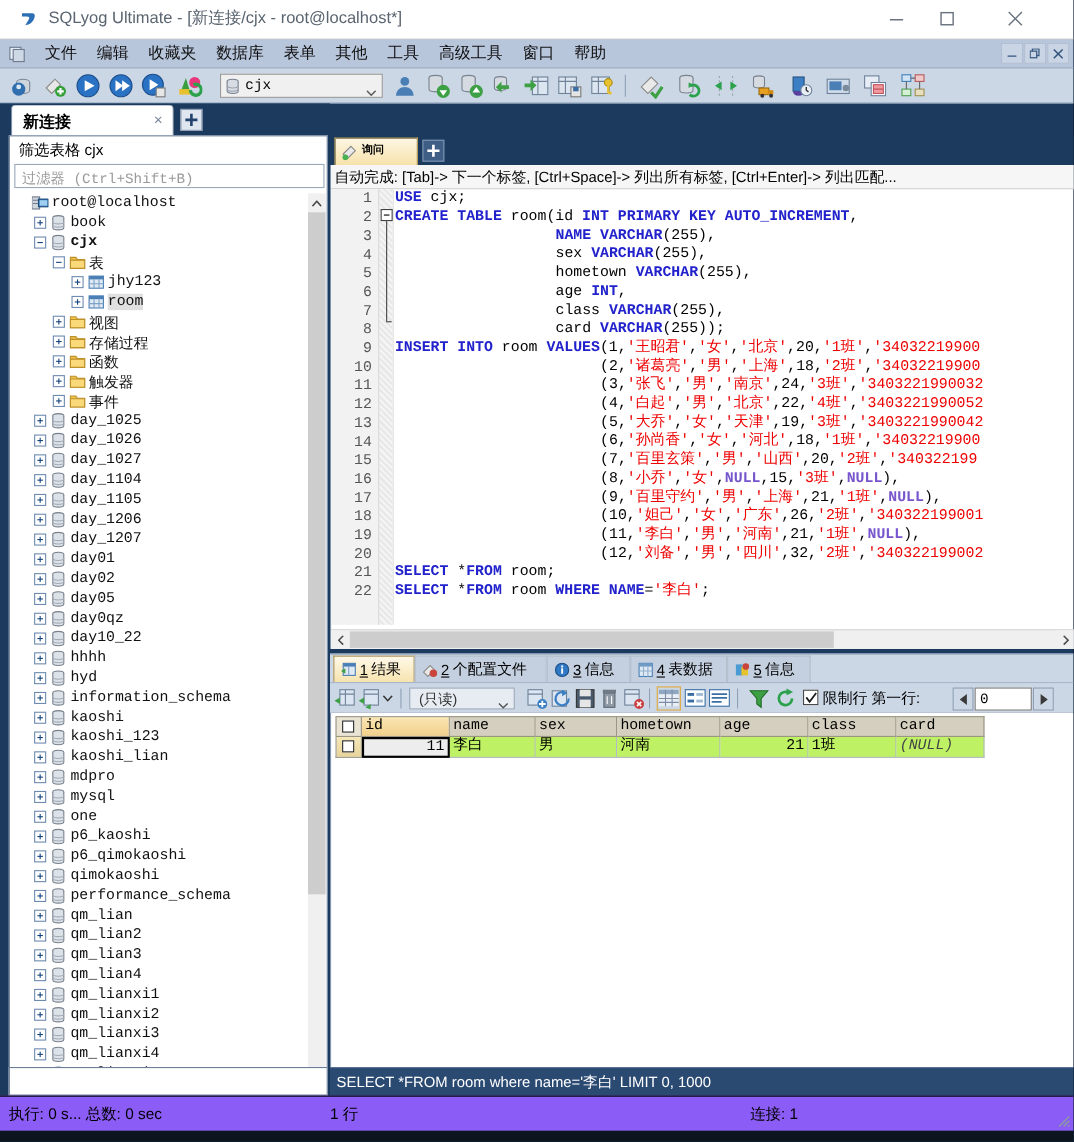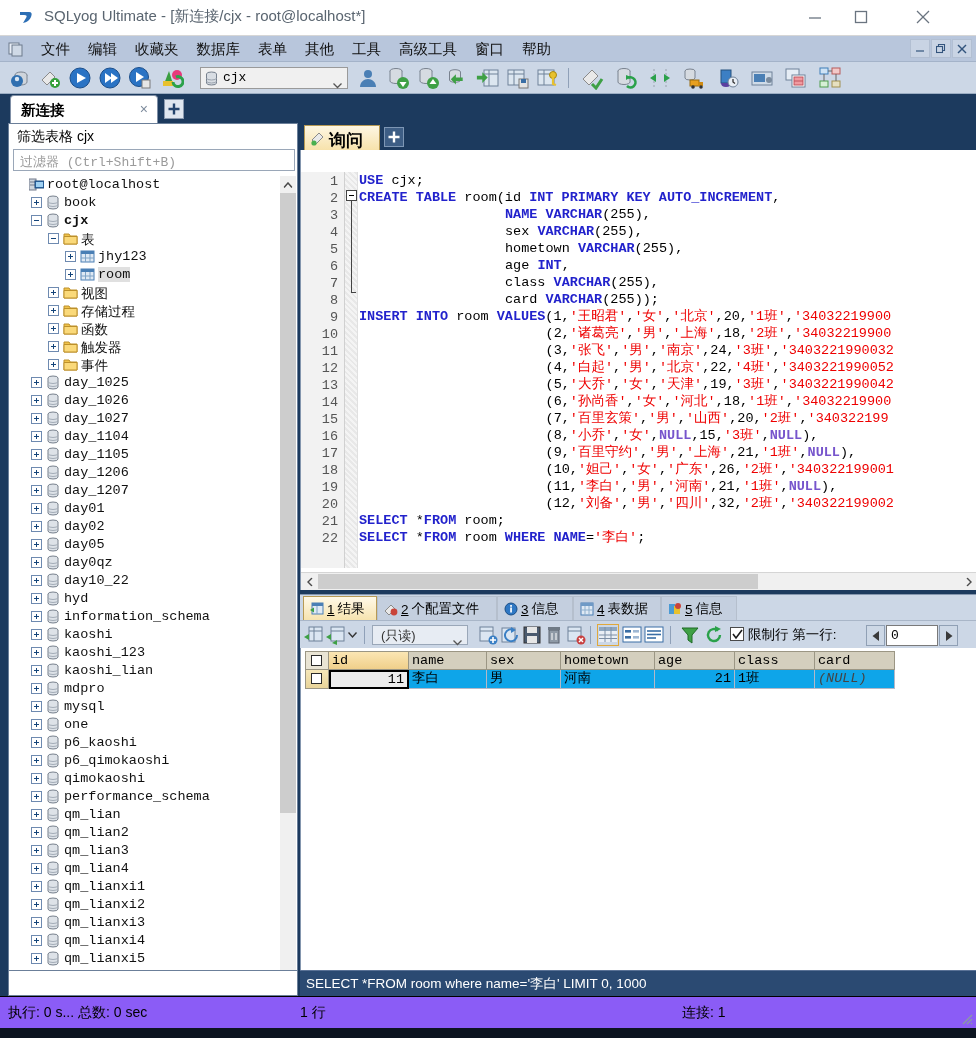--- a/index.html
+++ b/index.html
@@ -179,21 +179,21 @@
   .qtabstrip {
     position: absolute; left: 300px; top: 124px; width: 676px; height: 26px;
     background: #1c3a5e;
   }
   .qtab {
     position: absolute; left: 4px; top: 1px; width: 76px; height: 25px;
     background: linear-gradient(to bottom, #fdf6e3 0%, #f7e2ab 100%);
     border: 1px solid #b79a55; border-bottom: none;
   }
   .qtab .qi { position: absolute; left: 5px; top: 4px; width: 16px; height: 16px; }
-  .qtab .ql { position: absolute; left: 24px; top: 3px; font-size: 17px; font-weight: bold; color: #000; }
+  .qtab .ql { position: absolute; left: 24px; top: 3px; font-size: 10px; font-weight: bold; color: #000; }
   .qtab-add {
     position: absolute; left: 84px; top: 3px; width: 20px; height: 20px;
     background: #3e5e85; border: 1px solid #7d96b4;
   }
   .qtab-add svg { position: absolute; left: 50%; top: 50%; transform: translate(-50%,-50%); }
 
   
   .editor {
     position: absolute; left: 300px; top: 150px; width: 676px; height: 440px;
     background: #ffffff; border-left: 1px solid #8496ae;
@@ -319,21 +319,21 @@
   .grow { display: flex; height: 19px; }
   .gh {
     background: #d4cfbe; border: 1px solid #9b9684; border-left: none;
     font-family: "Liberation Mono", monospace; font-size: 13.5px; color: #000;
     padding-left: 3px; line-height: 17px; overflow: hidden; white-space: nowrap;
   }
   .gh.first {
     background: linear-gradient(to bottom,#fbe6b4,#f0cf8a);
   }
   .gc {
-    background: #0ea5e9; border: 1px solid #b3b8c8; border-left: none; border-top: none;
+    background: #bef264; border: 1px solid #b3b8c8; border-left: none; border-top: none;
     font-family: "Liberation Mono", monospace; font-size: 13.5px; color: #000;
     padding: 0 3px; line-height: 17px; overflow: hidden; white-space: nowrap;
   }
   .gc.num { text-align: right; }
   .gc.nullv { font-style: italic; color: #444; }
   .gc.active {
     background: #ededed; border: 2px solid #000;
     line-height: 15px;
   }
   .gcorner {
@@ -857,20 +857,29 @@
             </svg></span>
           <span class="lbl" style="left:54px">day10_22</span>
         </div>
         <div class="tnode">
           <span class="exp plus" style="left:21px"></span>
           <span class="ico" style="left:36px"><svg width="15" height="16">
               <ellipse cx="7" cy="3" rx="5" ry="2" fill="#dde2e8" stroke="#78818d"></ellipse>
               <path d="M2 3v9a5 2 0 0 0 10 0V3" fill="#dde2e8" stroke="#78818d"></path>
               <path d="M2 6.5a5 2 0 0 0 10 0M2 9.5a5 2 0 0 0 10 0" fill="none" stroke="#a3acb7"></path>
             </svg></span>
+          <span class="lbl" style="left:54px">hhhh</span>
+        </div>
+        <div class="tnode">
+          <span class="exp plus" style="left:21px"></span>
+          <span class="ico" style="left:36px"><svg width="15" height="16">
+              <ellipse cx="7" cy="3" rx="5" ry="2" fill="#dde2e8" stroke="#78818d"></ellipse>
+              <path d="M2 3v9a5 2 0 0 0 10 0V3" fill="#dde2e8" stroke="#78818d"></path>
+              <path d="M2 6.5a5 2 0 0 0 10 0M2 9.5a5 2 0 0 0 10 0" fill="none" stroke="#a3acb7"></path>
+            </svg></span>
           <span class="lbl" style="left:54px">hyd</span>
         </div>
         <div class="tnode">
           <span class="exp plus" style="left:21px"></span>
           <span class="ico" style="left:36px"><svg width="15" height="16">
               <ellipse cx="7" cy="3" rx="5" ry="2" fill="#dde2e8" stroke="#78818d"></ellipse>
               <path d="M2 3v9a5 2 0 0 0 10 0V3" fill="#dde2e8" stroke="#78818d"></path>
               <path d="M2 6.5a5 2 0 0 0 10 0M2 9.5a5 2 0 0 0 10 0" fill="none" stroke="#a3acb7"></path>
             </svg></span>
           <span class="lbl" style="left:54px">information_schema</span>
@@ -1075,20 +1084,21 @@
     </div>
     <div class="qtab-add">
       <svg width="13" height="13">
           <line x1="6.5" y1="1" x2="6.5" y2="12" stroke="#ffffff" stroke-width="2.4"></line>
           <line x1="1" y1="6.5" x2="12" y2="6.5" stroke="#ffffff" stroke-width="2.4"></line>
         </svg>
     </div>
   </div>
 
   <div class="editor">
+    <div class="autocomplete-bar">自动完成: [Tab]-&gt; 下一个标签, [Ctrl+Space]-&gt; 列出所有标签, [Ctrl+Enter]-&gt; 列出匹配...</div>
     <div class="gutter" id="gutter">
         <div class="ln" style="top: 1px;">1</div>
         <div class="ln" style="top: 18px;">2</div>
         <div class="ln" style="top: 35px;">3</div>
         <div class="ln" style="top: 52px;">4</div>
         <div class="ln" style="top: 69px;">5</div>
         <div class="ln" style="top: 86px;">6</div>
         <div class="ln" style="top: 103px;">7</div>
         <div class="ln" style="top: 120px;">8</div>
         <div class="ln" style="top: 137px;">9</div>

